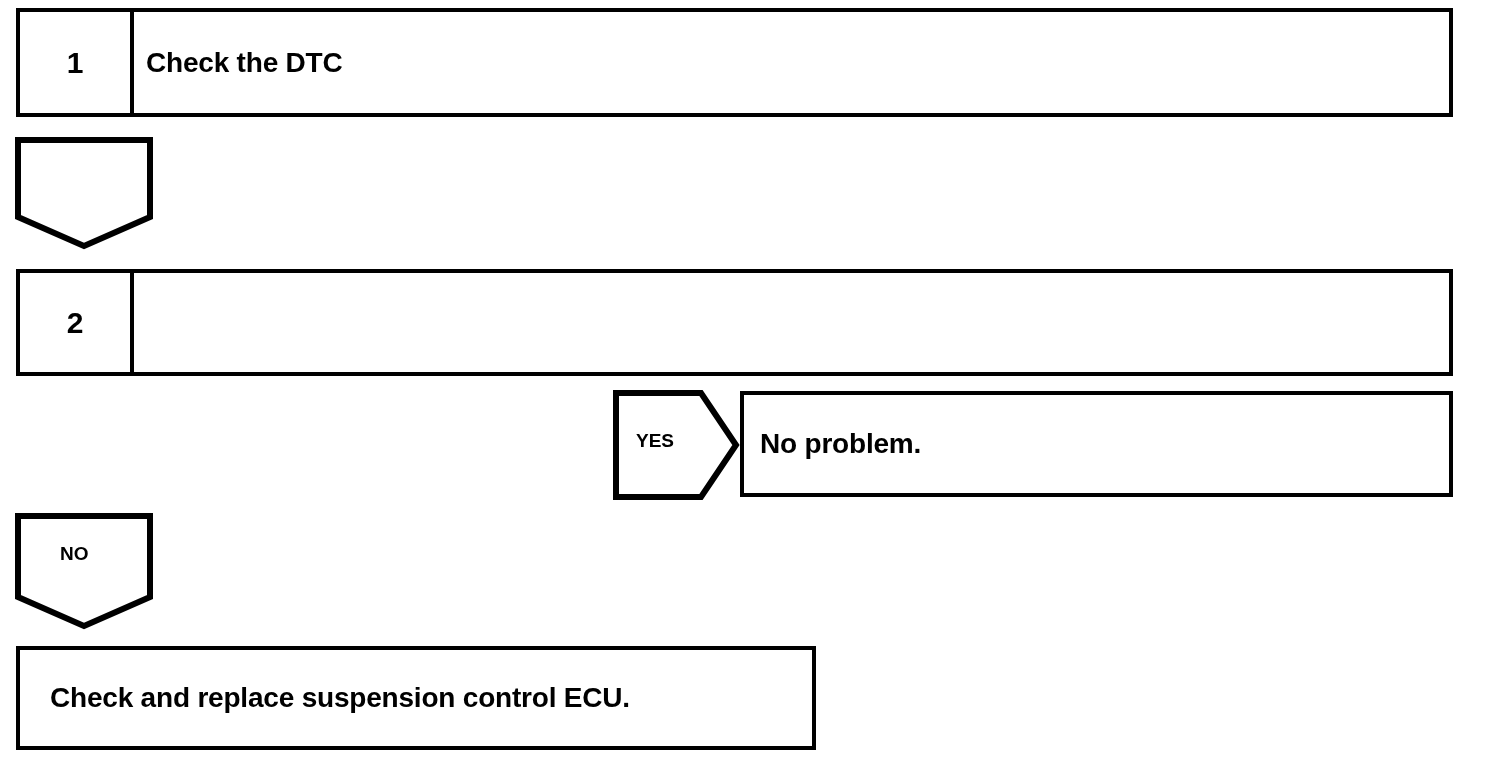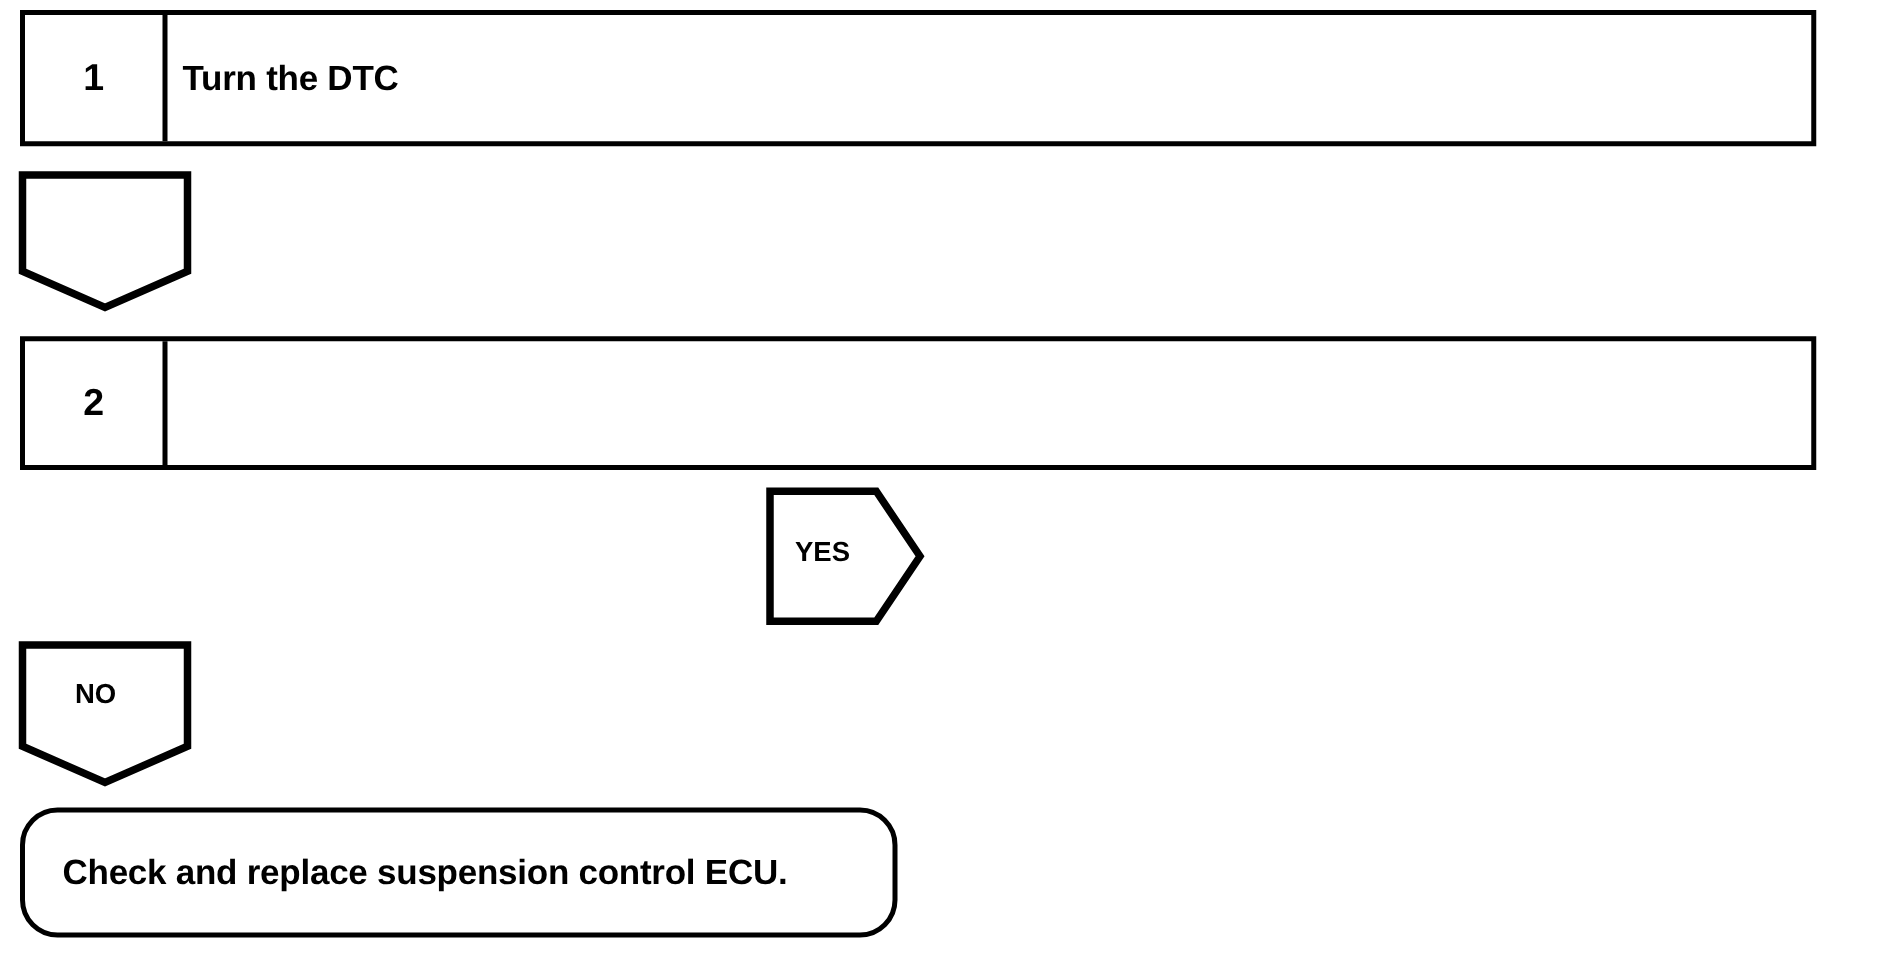--- a/index.html
+++ b/index.html
@@ -73,37 +73,37 @@
 
   
   .arrow-wrap {
     position: absolute;
   }
   .arrow-wrap svg {
     display: block;
   }
   .arrow-label {
     position: absolute;
-    font-size: 22px;
+    font-size: 19px;
     font-weight: bold;
     letter-spacing: 0px;
     line-height: 1;
     white-space: nowrap;
   }
 </style>
 </head>
 <body>
 
 <div id="canvas">
 
   <div class="step-box" style="left:16px; top:8px; width:1437px; height:109px;">
     <div class="step-num-cell" style="width:114px;">
       <span class="step-num">1</span>
     </div>
-    <div class="step-text" style="left:126px;">Turn the DTC</div>
+    <div class="step-text" style="left:126px;">Check the DTC</div>
   </div>
 
   <div class="arrow-wrap" style="left:14px; top:136px; width:140px; height:114px;">
     <svg width="140" height="114" viewBox="0 0 140 114">
       <polygon points="4,4 136,4 136,81 70,110 4,81" fill="#ffffff" stroke="#000000" stroke-width="6" stroke-linejoin="miter"></polygon>
     </svg>
     <span class="arrow-label" style="left:16px; top:30px;"></span>
   </div>
 
   <div class="step-box" style="left:16px; top:269px; width:1437px; height:107px;">
@@ -112,25 +112,28 @@
     </div>
   </div>
 
   <div class="arrow-wrap" style="left:612px; top:389px; width:128px; height:112px;">
     <svg width="128" height="112" viewBox="0 0 128 112">
       <polygon points="4,4 89,4 124,56 89,108 4,108" fill="#ffffff" stroke="#000000" stroke-width="6" stroke-linejoin="miter"></polygon>
     </svg>
     <span class="arrow-label" style="left:24px; top:42px;">YES</span>
   </div>
 
+  <div class="plain-box" style="left:740px; top:391px; width:713px; height:106px;">
+    <span style="margin-left:16px;">No problem.</span>
+  </div>
 
   <div class="arrow-wrap" style="left:14px; top:512px; width:140px; height:118px;text-align:center;">
     <svg width="140" height="118" viewBox="0 0 140 118">
       <polygon points="4,4 136,4 136,85 70,114 4,85" fill="#ffffff" stroke="#000000" stroke-width="6" stroke-linejoin="miter"></polygon>
     </svg>
     <span class="arrow-label" style="left:46px; top:32px;">NO</span>
   </div>
 
-  <div class="plain-box" style="left:16px; top:646px; width:702px; height:104px;border-radius:30px;">
+  <div class="plain-box" style="left:16px; top:646px; width:800px; height:104px;">
     <span style="margin-left:30px;">Check and replace suspension control ECU.</span>
   </div>
 
 </div>
 
 </body></html>

